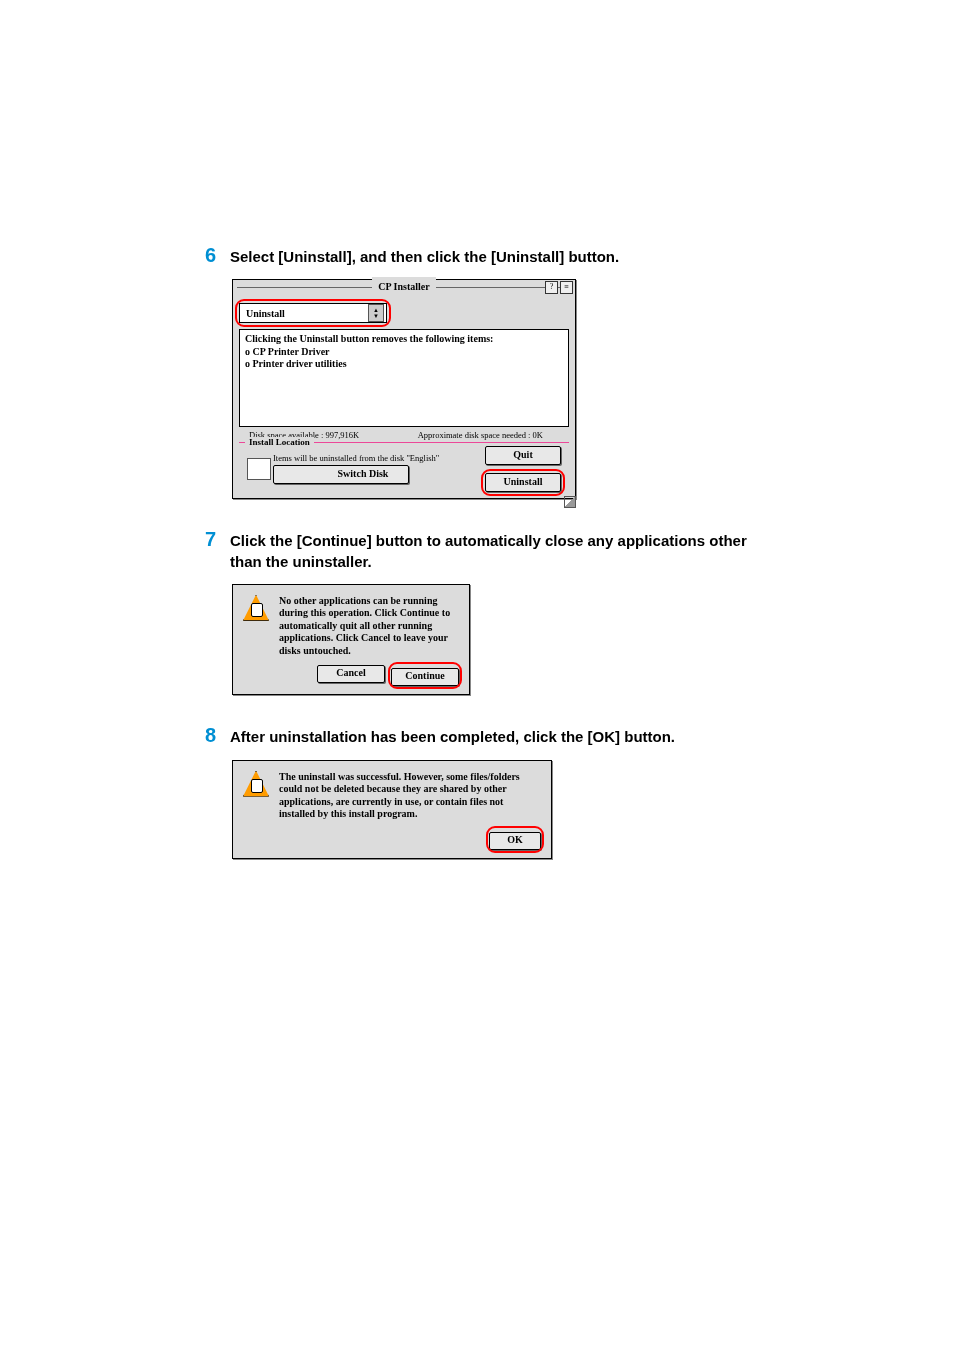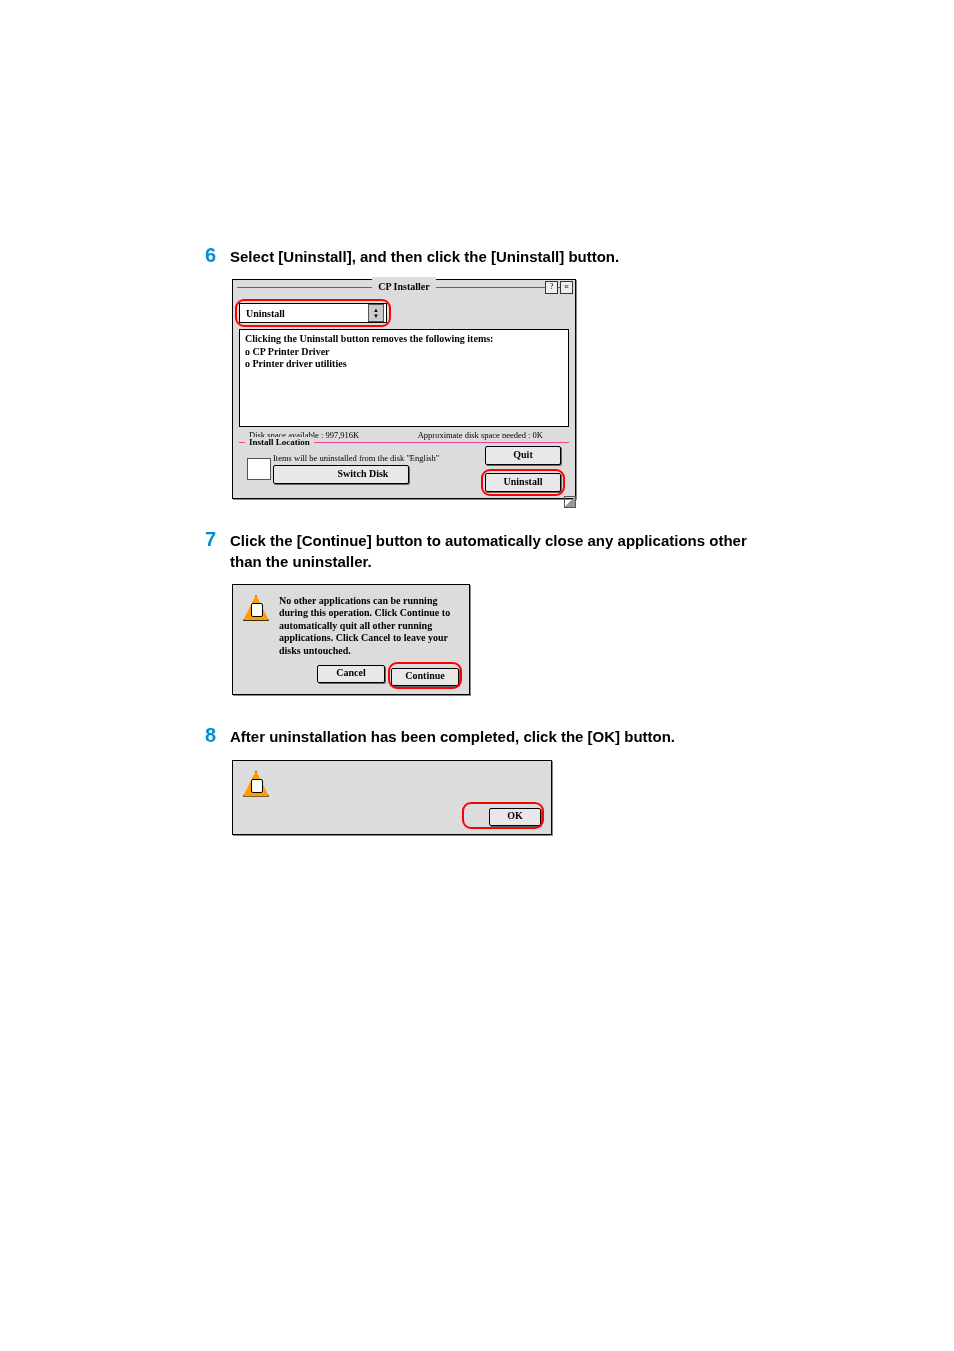--- a/index.html
+++ b/index.html
@@ -419,23 +419,24 @@
         <div class="step-num">8</div>
         <div class="step-text">After uninstallation has been completed, click the [OK] button.</div>
       </div>
       <div class="figure">
         <div class="msg-dlg wide">
           <div class="msg-row">
             <div class="msg-icon">
               <div class="tri"></div>
                 <div class="hand"></div>
             </div>
+            <div class="msg-text">The uninstall was successful. However, some files/folders could not be deleted because they are shared by other applications, are currently in use, or contain files not installed by this install program.</div>
           </div>
           <div class="msg-btns">
-            <div style="position:relative;padding-left:24px;">
+            <div style="position:relative;">
               <div class="mac-btn btn-ok">OK</div>
               <div class="red-outline" style="left:-3px;top:-3px;right:-3px;bottom:-3px;"></div>
             </div>
           </div>
         </div>
       </div>
     </div>
 
   </div>
 

